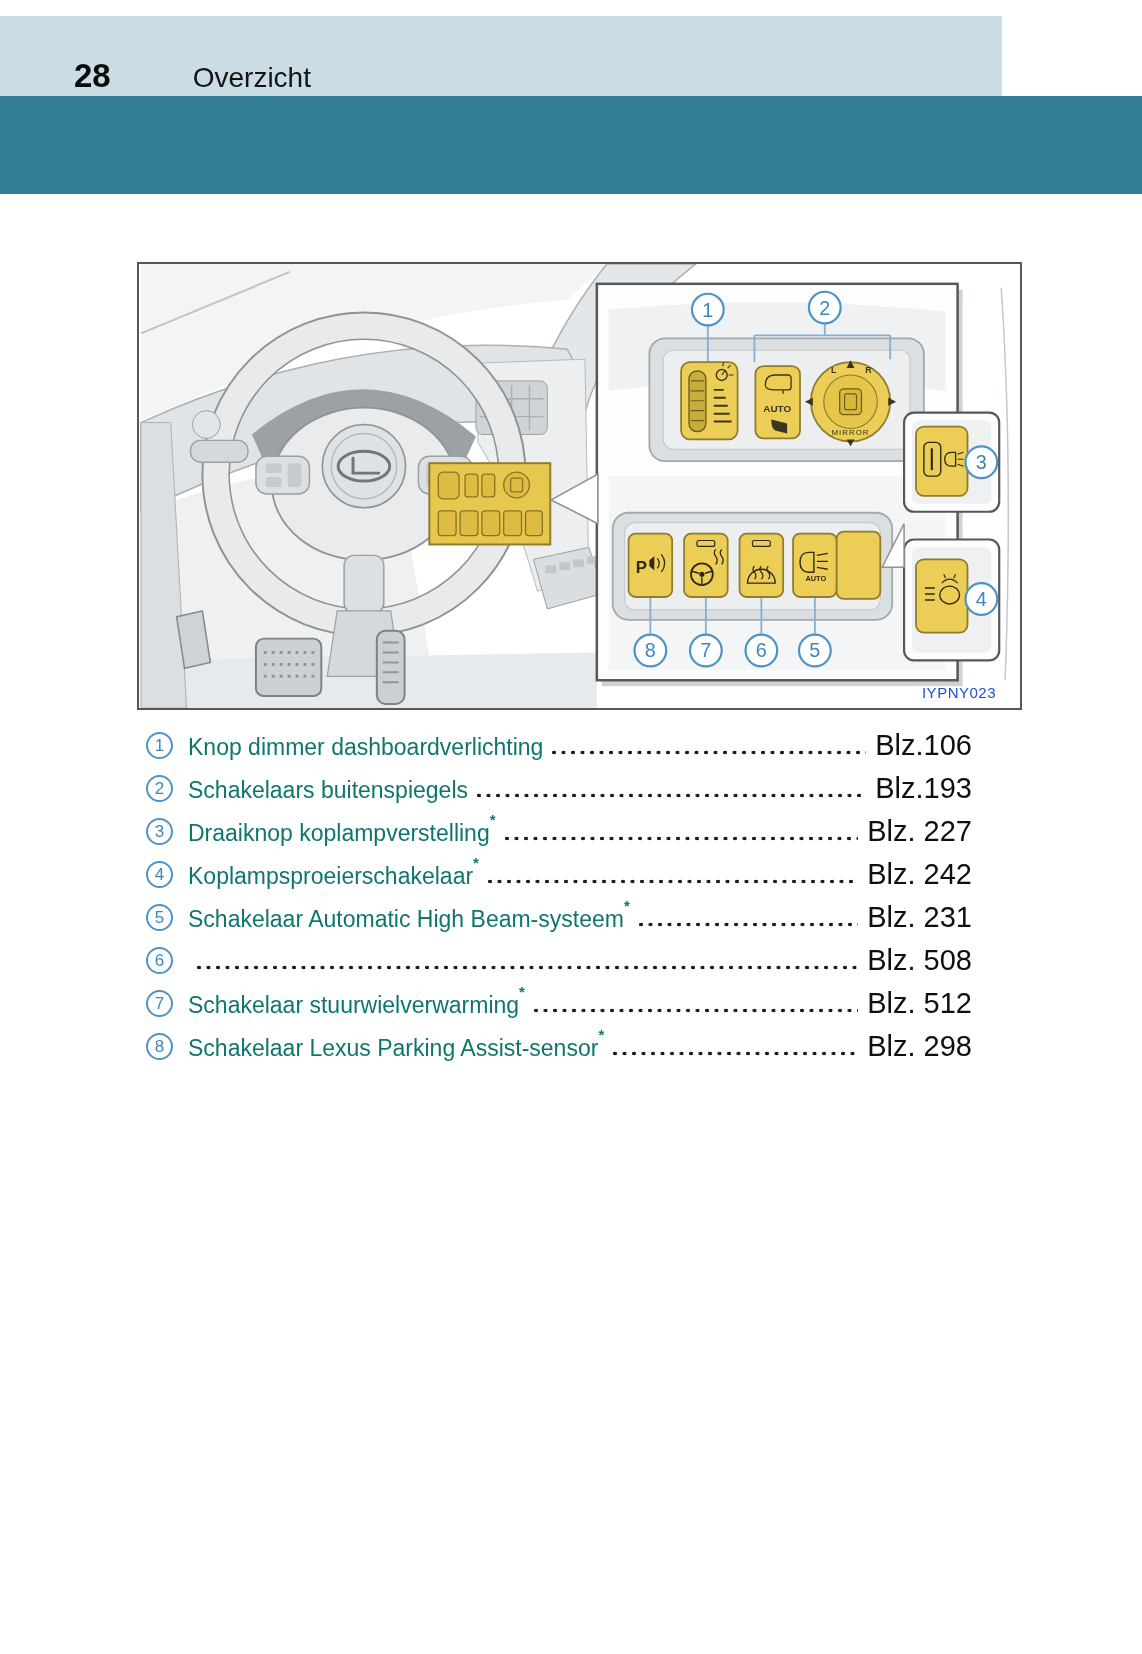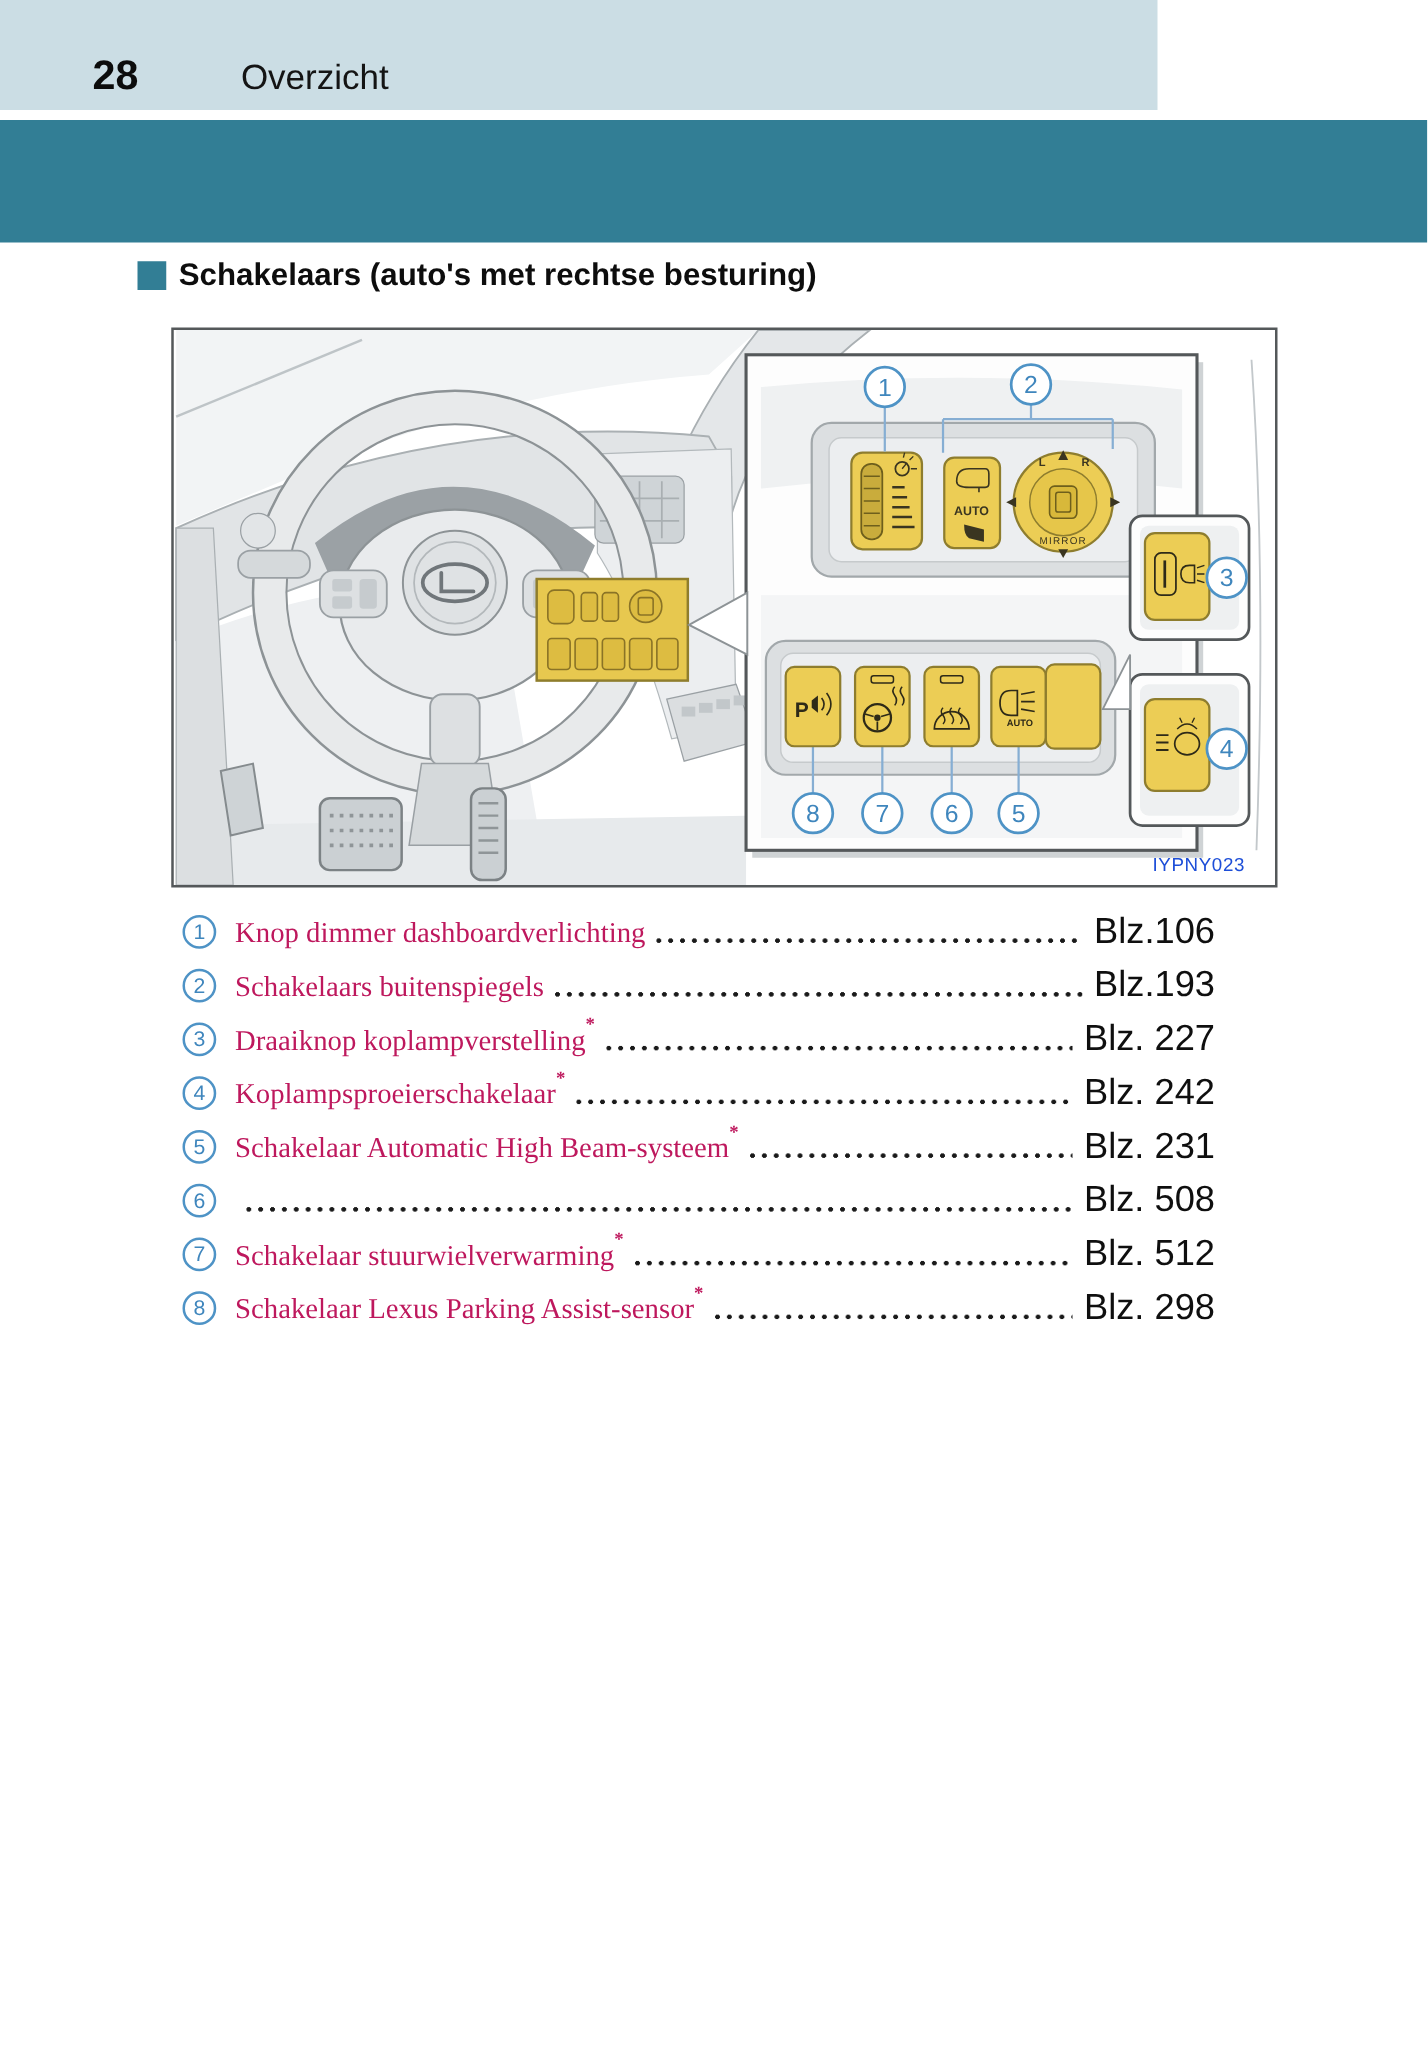--- a/index.html
+++ b/index.html
@@ -1,21 +1,21 @@
 <!DOCTYPE html>
 <html><head>
 <meta charset="utf-8">
 <style>
   * { margin:0; padding:0; box-sizing:border-box; }
   html,body { background:#ffffff; }
   body { font-family:"Liberation Sans", sans-serif; }
   .page { position:relative; width:1142px; height:1654px; background:#ffffff; overflow:hidden; }
 
   
-  .band-light { position:absolute; left:0; top:0; width:926px; height:88px; background:#cbdde4;
+  .band-light { position:absolute; left:0; top:16px; width:1002px; height:88px; background:#cbdde4;
                 display:flex; align-items:flex-end; padding:12px 0 12px 74px; }
   .page-num { font-size:33px; font-weight:bold; color:#0c0c0c; line-height:1; }
   .section-title { font-size:28px; font-weight:500; color:#141414; line-height:1.05; margin-left:82px; }
   .band-teal { position:absolute; left:0; top:96px; width:1142px; height:98px; background:#327e95; }
 
   
   .heading-row { position:absolute; left:110px; top:206px; display:flex; align-items:center; }
   .heading-square { width:23px; height:23px; background:#327e95; flex:none; }
   .heading-text { font-size:25px; font-weight:600; color:#0d0d0d; margin-left:10px; white-space:nowrap; }
 
@@ -24,44 +24,40 @@
             border:2px solid #54585a; background:#ffffff; }
   .figure svg { display:block; }
   .figure-code { position:absolute; right:24px; bottom:7px; font-size:15px; color:#1d4ed8; letter-spacing:0.5px; }
 
   
   .legend { position:absolute; left:146px; top:724px; width:826px; }
   .lrow { display:flex; align-items:center; height:43px; }
   .lnum { width:27px; height:27px; border:2px solid #4e93c6; border-radius:50%; color:#3f86bd;
           display:inline-flex; align-items:center; justify-content:center;
           font-size:17px; font-weight:500; margin-right:15px; flex:none; }
-  .llabel { font-size:23px; font-weight:500; color:#be185d; white-space:nowrap; line-height:1;font-family:Liberation Serif, serif; }
+  .llabel { font-size:23px; font-weight:500; color:#0f766e; white-space:nowrap; line-height:1; }
   .llabel sup { font-size:15px; position:relative; top:-7px; font-weight:bold; }
   .ldots { flex:1; height:5px; align-self:center; margin:14px 9px 0 9px;
            background-image:radial-gradient(circle at 2px 2.5px, #1a1a1a 1.7px, transparent 2.1px);
            background-size:9.5px 5px; background-repeat:repeat-x; }
   .lref { font-size:29px; font-weight:500; color:#0f0f0f; white-space:nowrap; line-height:1; }
 
   text { font-family:"Liberation Sans", sans-serif; }
 </style>
 </head>
 <body>
 
 <div class="page">
 
   <div class="band-light">
     <div class="page-num">28</div>
     <div class="section-title">Overzicht</div>
   </div>
   <div class="band-teal"></div>
 
-  <div class="heading-row">
-    <span class="heading-square"></span>
-    <span class="heading-text">Schakelaars (auto's met rechtse besturing)</span>
-  </div>
 
   <div class="figure">
     <svg viewBox="0 0 885 448" width="881" height="444">
 
       <g>
         <path d="M0 0 H470 L430 36 Q250 50 90 120 L0 158 Z" fill="#f2f4f5"></path>
         <path d="M0 70 L150 8" stroke="#bec4c7" stroke-width="2" fill="none"></path>
         <path d="M470 0 L560 0 Q470 70 448 150 L404 108 Q430 50 470 0 Z" fill="#e4e7e9" stroke="#aab0b3" stroke-width="1.5"></path>
         <path d="M0 160 Q210 64 430 86 L448 118 L448 170 Q250 128 0 250 Z" fill="#e1e4e6" stroke="#aab0b3" stroke-width="1.5"></path>
         <path d="M340 100 L448 96 L452 320 L400 330 Q372 230 340 180 Z" fill="#eceef0" stroke="#b3b9bc" stroke-width="1"></path>

